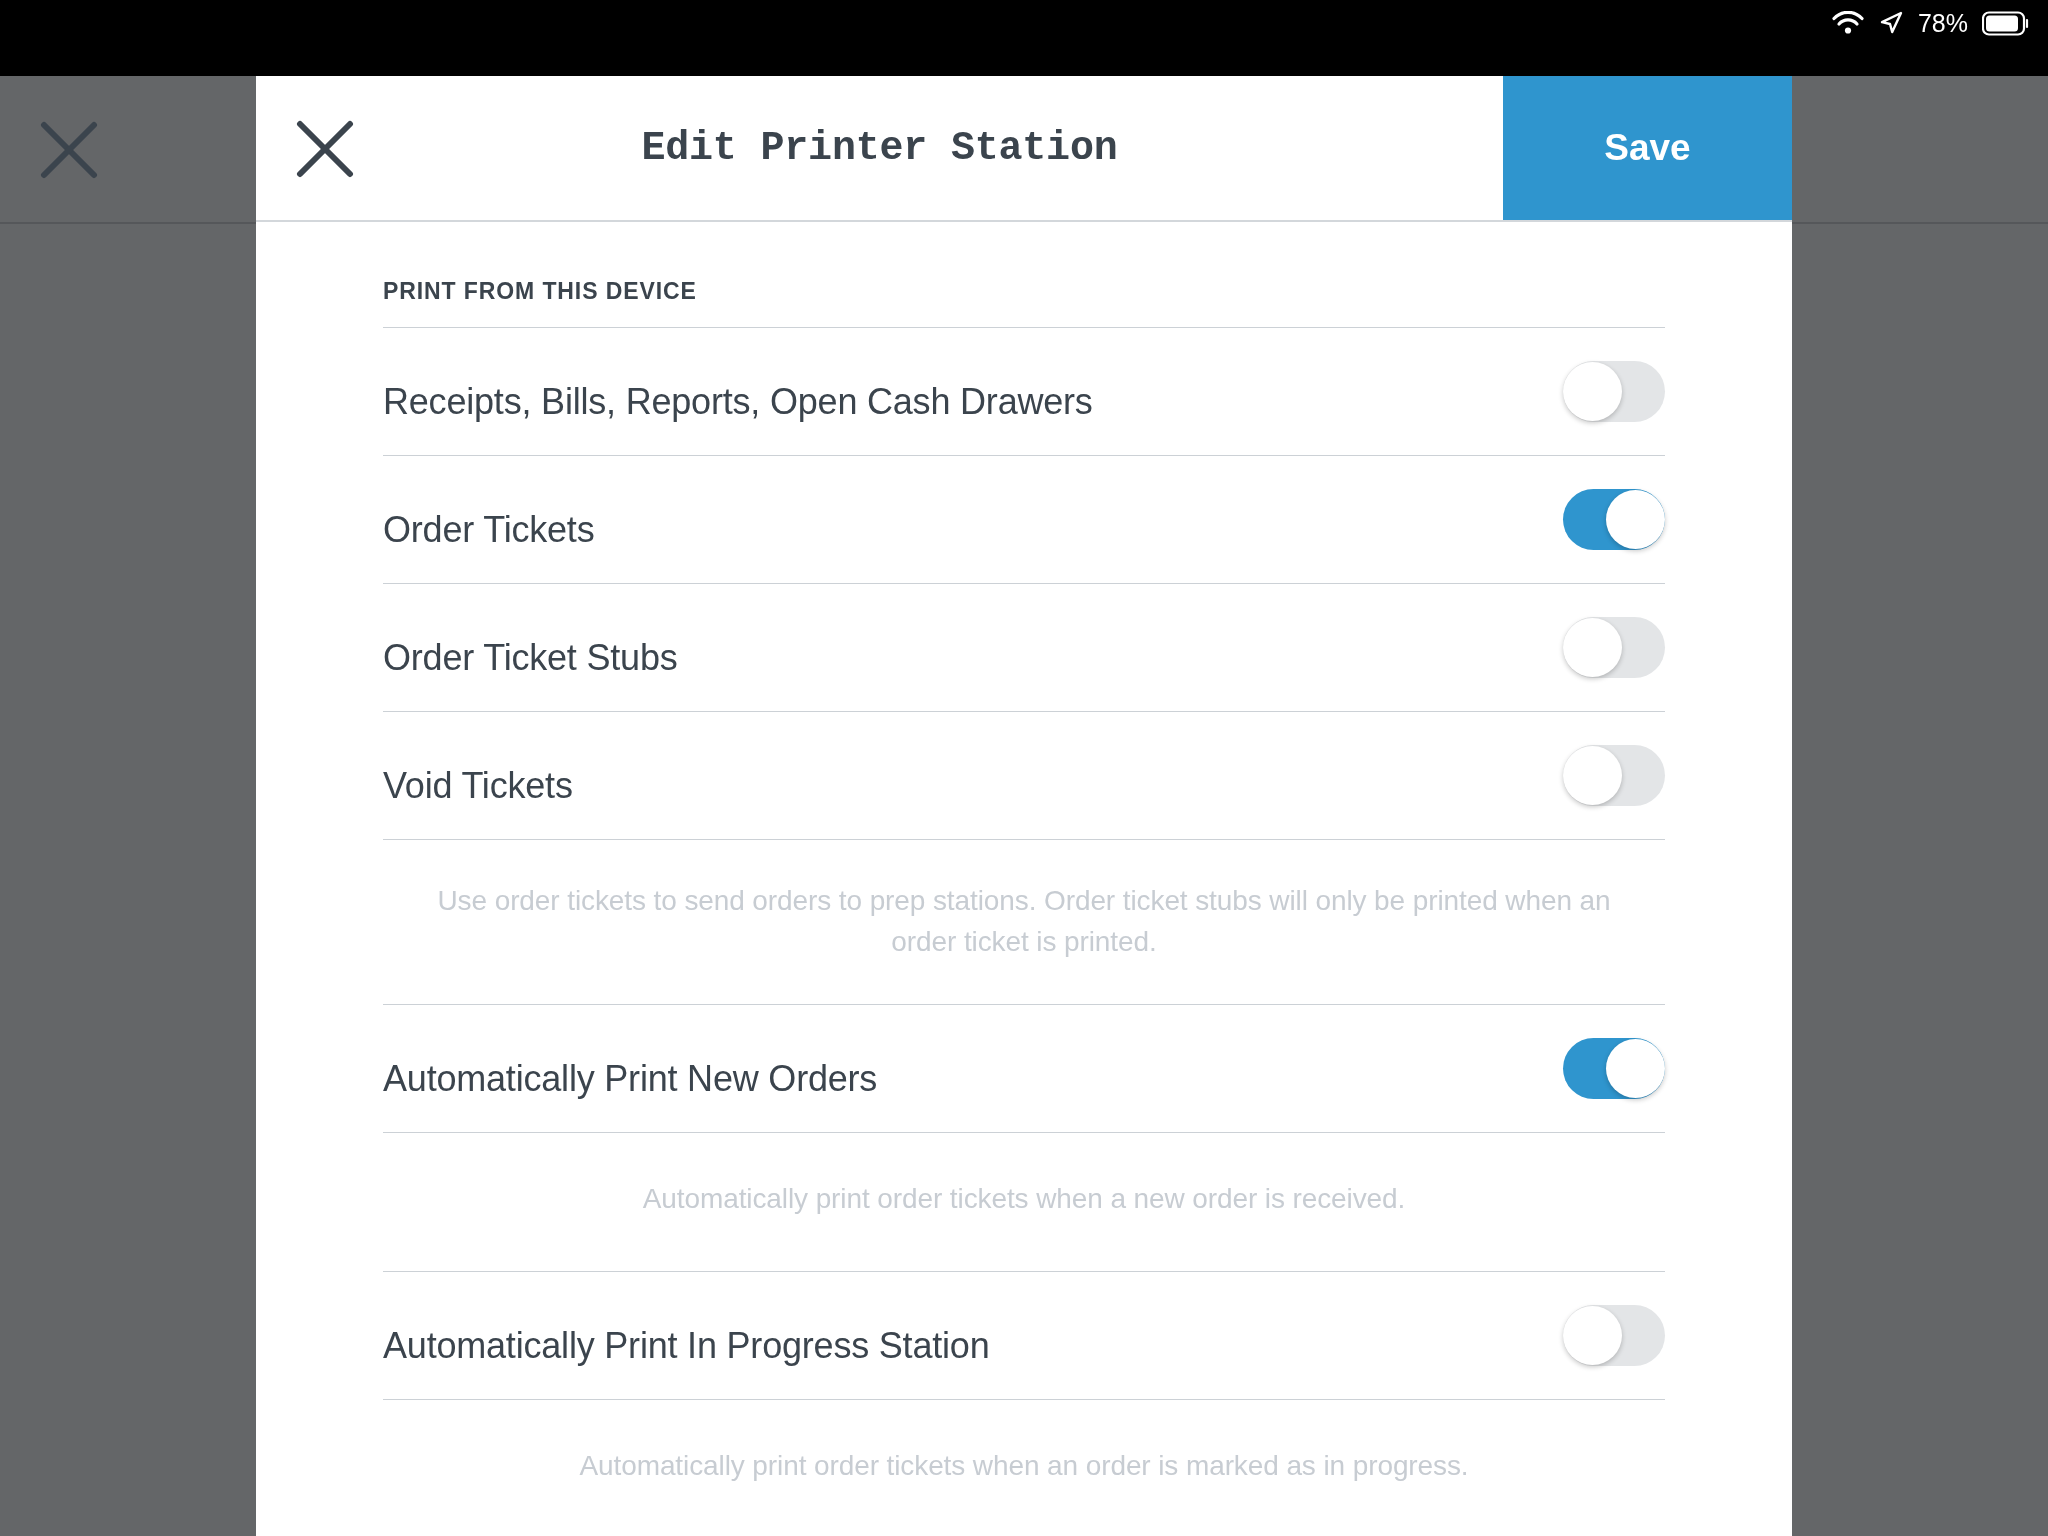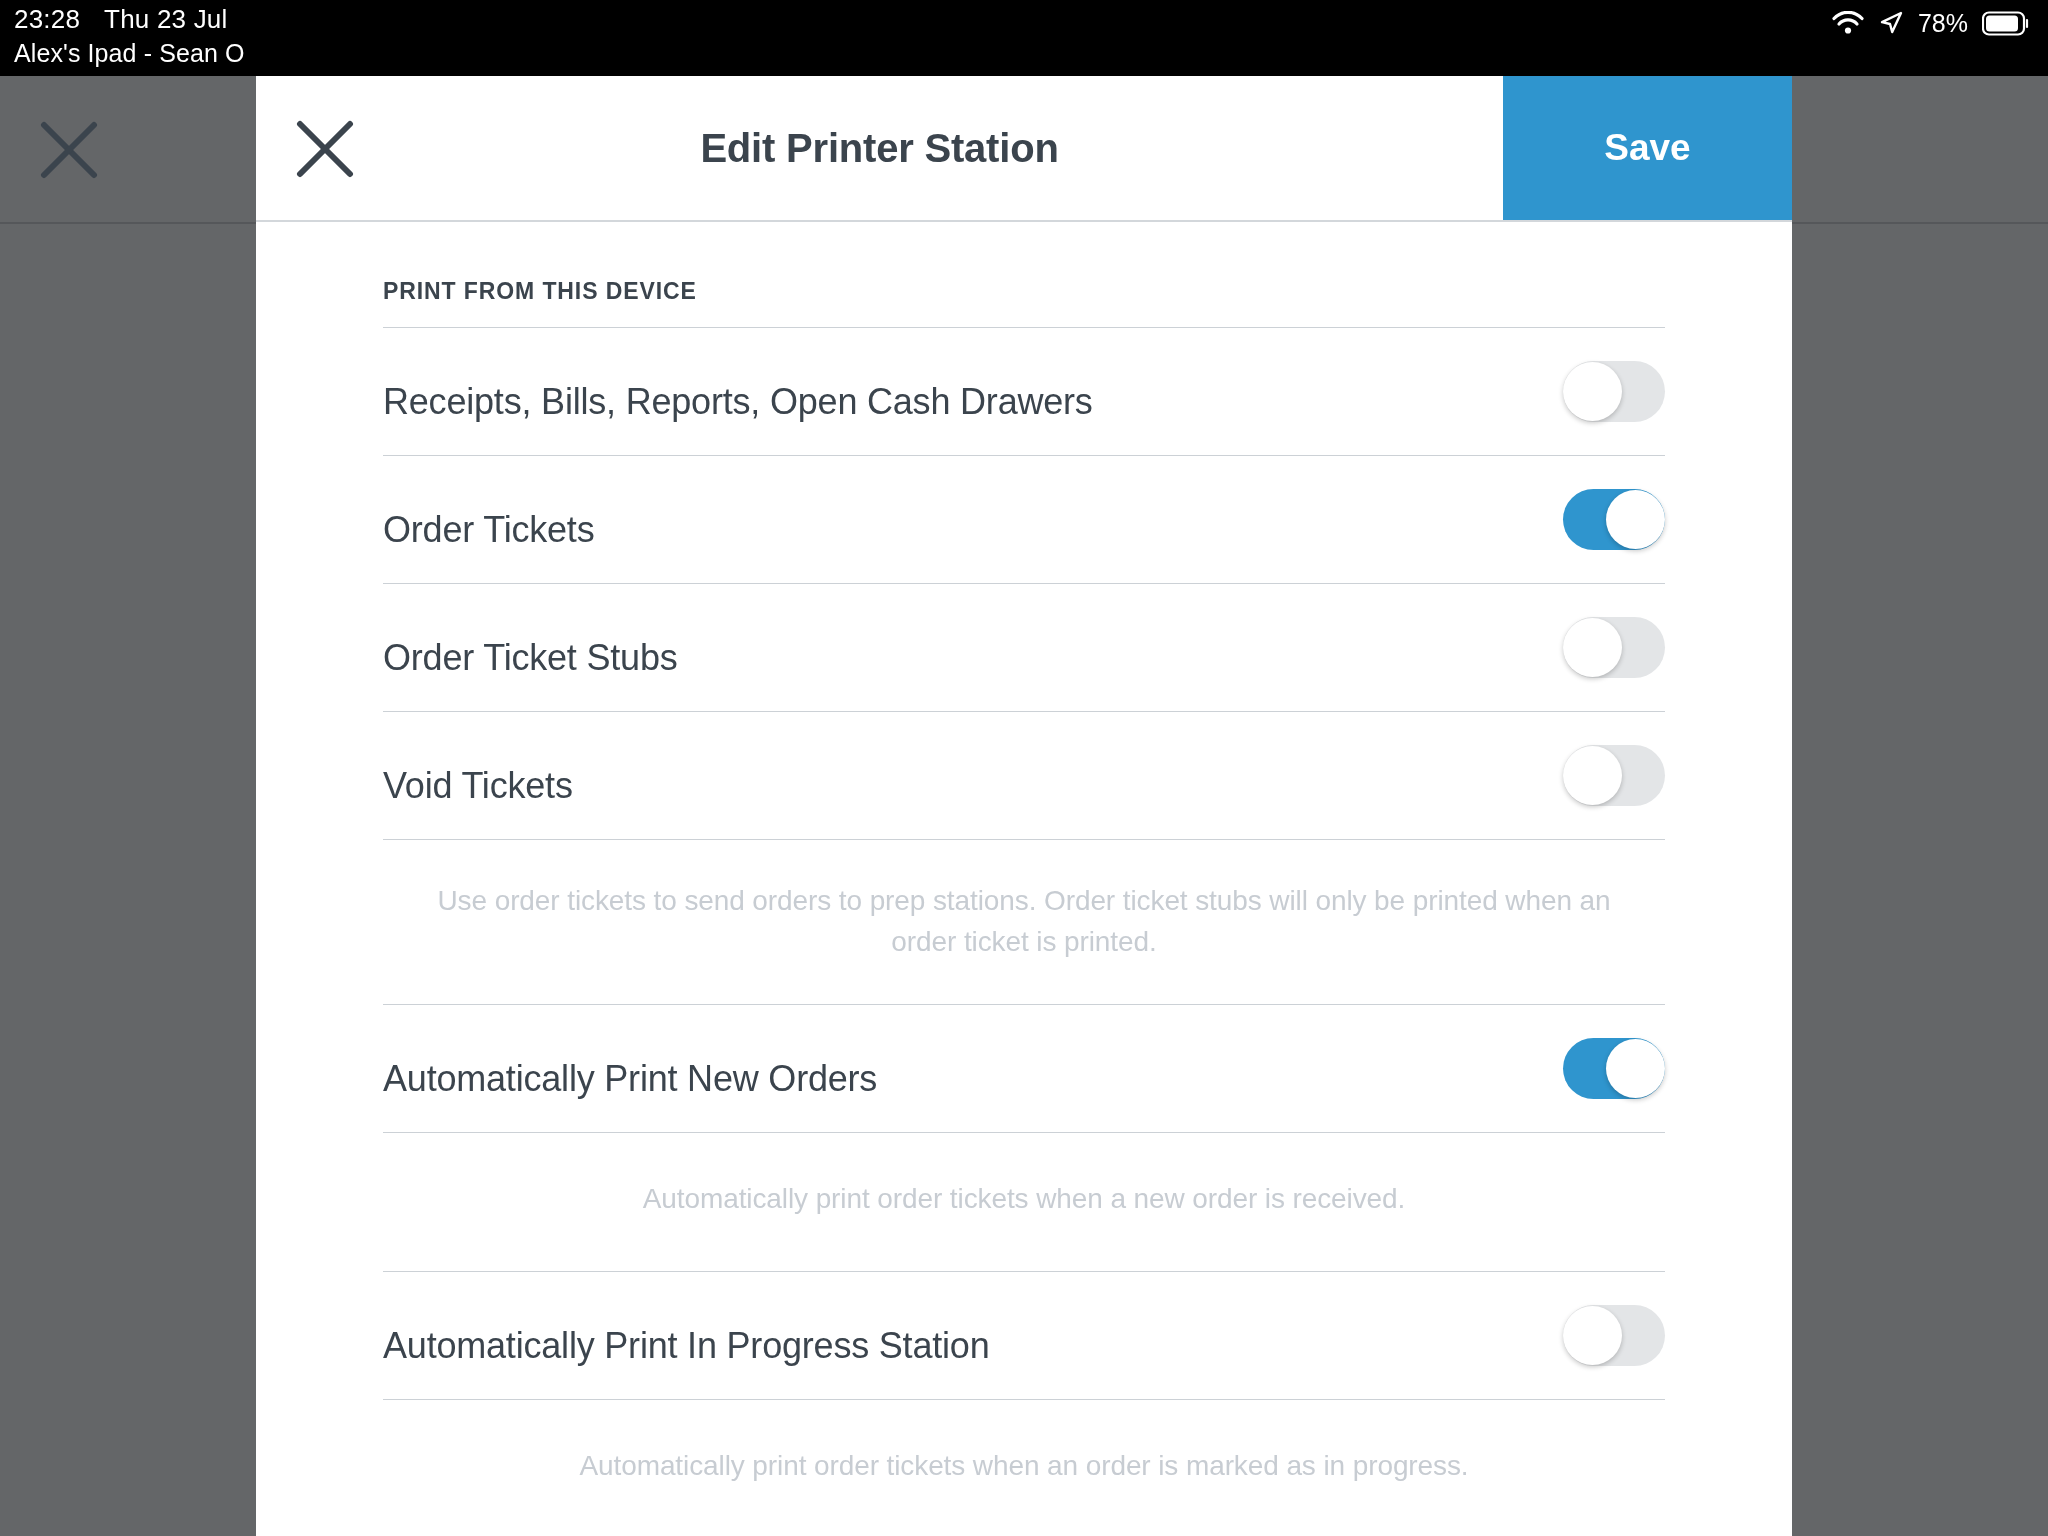--- a/index.html
+++ b/index.html
@@ -58,20 +58,21 @@
   .modal-close {
     position:absolute; left:40px; top:44px;
     width:58px; height:58px;
   }
   .modal-title {
     position:absolute; left:0; top:0;
     width:1247px; height:144px;
     display:flex; align-items:center; justify-content:center;
     font-size:40px; font-weight:bold; color:#3b444d;
     letter-spacing:-0.2px;
+    font-family:Liberation Mono, monospace;
   }
   .save-button {
     position:absolute; right:0; top:0;
     width:289px; height:144px;
     background:#2f95ce;
     display:flex; align-items:center; justify-content:center;
     color:#ffffff; font-size:37px; font-weight:bold;
     cursor:pointer;
   }
 
@@ -133,27 +134,20 @@
     <div class="backdrop-divider"></div>
     <div class="backdrop-close">
       <svg width="58" height="58" viewBox="0 0 58 58" aria-hidden="true">
         <line x1="4" y1="4" x2="54" y2="54" stroke="#3b444d" stroke-width="6" stroke-linecap="round"></line>
         <line x1="54" y1="4" x2="4" y2="54" stroke="#3b444d" stroke-width="6" stroke-linecap="round"></line>
       </svg>
     </div>
   </div>
 
   <div class="statusbar">
-    <div class="sb-left">
-      <div class="sb-row1">
-        <span>23:28</span>
-        <span>Thu 23 Jul</span>
-      </div>
-      <div class="sb-row2">Alex's Ipad - Sean O</div>
-    </div>
     <div class="sb-right">
       <span class="ic-wifi">
         <svg class="ic-wifi" viewBox="0 0 32 24" aria-hidden="true">
           <path d="M2 7.5 A19 19 0 0 1 30 7.5" fill="none" stroke="#fff" stroke-width="3.2" stroke-linecap="round"></path>
           <path d="M7 13 A12 12 0 0 1 25 13" fill="none" stroke="#fff" stroke-width="3.2" stroke-linecap="round"></path>
           <circle cx="16" cy="19.5" r="3.1" fill="#fff"></circle>
         </svg>
       </span>
       <span class="ic-loc">
         <svg class="ic-loc" viewBox="0 0 26 26" aria-hidden="true">

